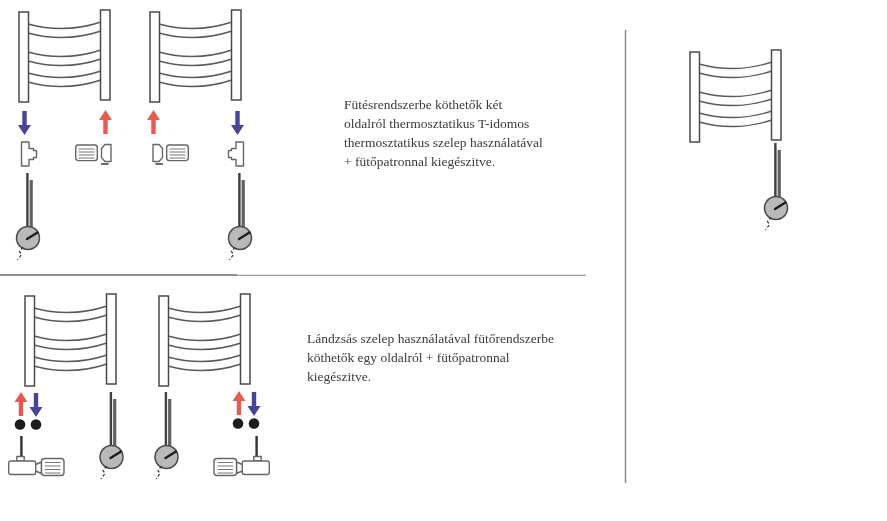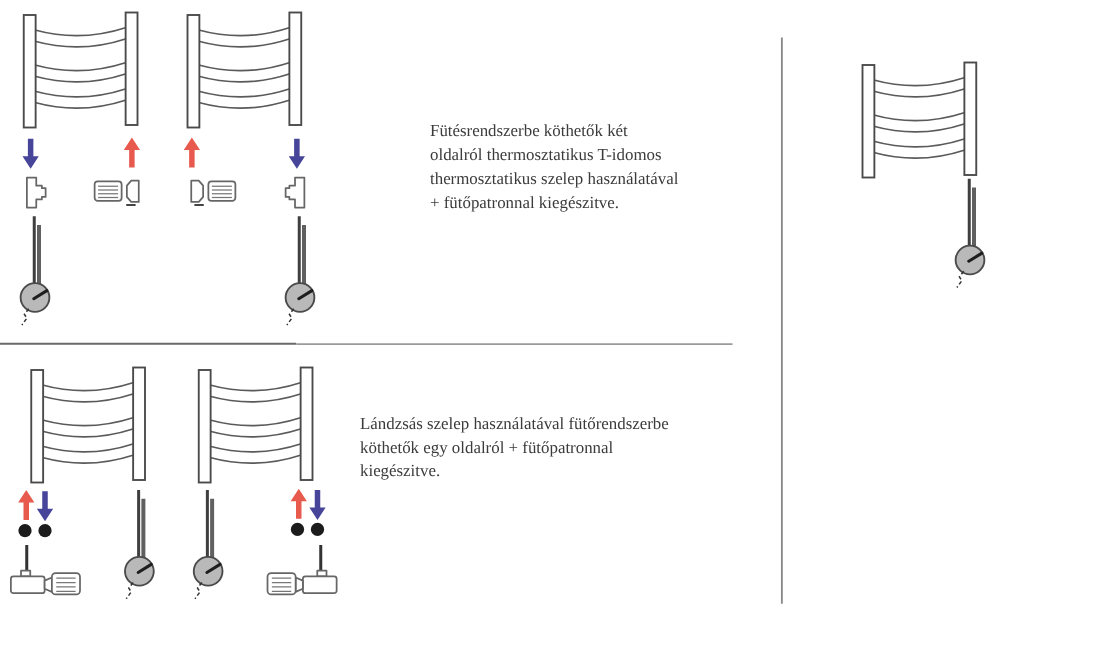--- a/index.html
+++ b/index.html
@@ -21,21 +21,21 @@
   .stem1 { fill:#3f3f3f; } .stem2 { fill:#606060; }
   .needle { stroke:#1e1e1e; stroke-width:2.4; stroke-linecap:round; }
   .cable { fill:none; stroke:#333; stroke-width:1.2; stroke-dasharray:3 2; }
   .pin { fill:#333; }
 
   .caption {
     position:absolute; font-size:13.5px; line-height:19px;
     color:var(--text,#3b3b3b); white-space:pre-line;
   }
   .caption-two-sided  { left:300px; top:95px;  width:300px;margin-left:44px; }
-  .caption-one-sided  { left:288px; top:329px; width:320px;font-family:Liberation Serif, serif; }
+  .caption-one-sided  { left:307px; top:329px; width:320px;font-family:Liberation Serif, serif; }
   .caption-standalone { left:663px; top:246px; width:220px; }
 </style>
 </head>
 <body>
 
 <div class="page">
 
   <svg class="diagram" width="887" height="521" viewBox="0 0 887 521">
     <defs>
 

